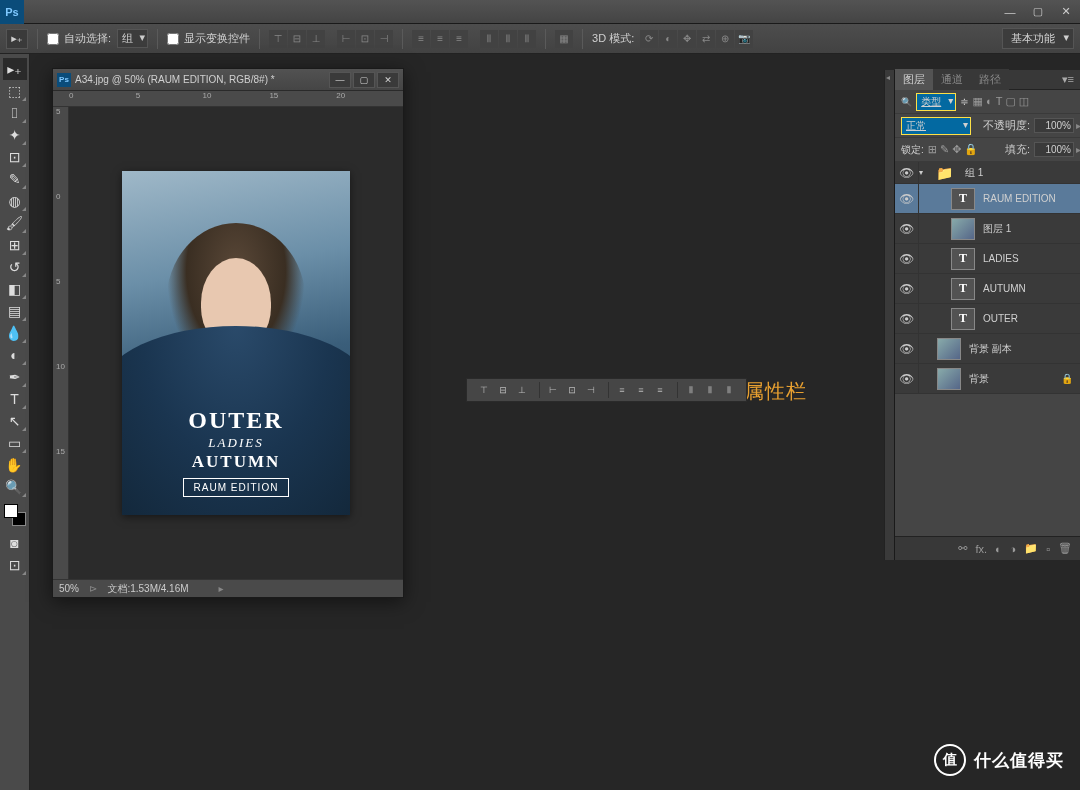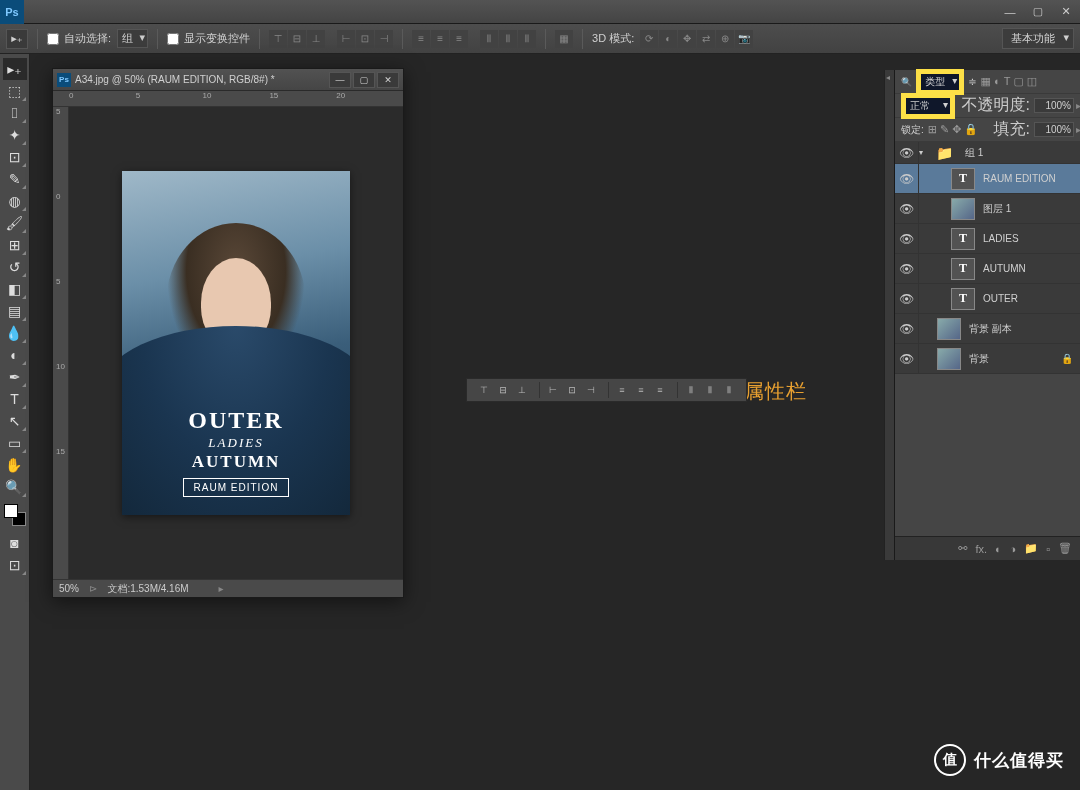--- a/index.html
+++ b/index.html
@@ -72,23 +72,23 @@
 .opt-strip .grp + .grp { border-left:1px solid #333;}
 .sb { width:18px; height:16px; color:#bbb; font-size:9px; display:flex; align-items:center; justify-content:center;}
 
 .panels { width: 186px; background:#454545; border-left:1px solid #1a1a1a; position:relative; margin-top:16px; height:490px;}
 .panel-header{ height:20px; background:#383838; display:flex; align-items:center; border-bottom:1px solid #222;}
 .ptab{ padding:3px 8px; font-size:11px; background:#454545;}
 .ptab.inactive{ background:#383838; color:#888;}
 .ptab.active{ background:#535353;}
 .panel-opts{ margin-left:auto; padding:0 6px; color:#aaa;}
 .panel-row{ height:24px; display:flex; align-items:center; padding:0 6px; gap:4px; background:#454545; border-bottom:1px solid #3a3a3a; font-size:10px;}
-.panel-row .sel { background:#0f172a; border:5px solid #fde047; padding:1px 14px 1px 4px; position:relative; flex:0 0 auto;}
+.panel-row .sel { background:#0369a1; border:1px solid #fde047; padding:1px 14px 1px 4px; position:relative; flex:0 0 auto;text-decoration:underline;}
 .panel-row .sel::after{content:"▾"; position:absolute; right:2px;}
-.panel-row .lbl{ color:#ccc; font-size:16px; margin-left:auto;}
+.panel-row .lbl{ color:#ccc; font-size:11px; margin-left:auto;}
 .panel-row .val{ background:#3a3a3a; border:1px solid #555; padding:1px 2px; width:40px; text-align:right; position:relative;}
 .panel-row .val::after{content:"▸"; position:absolute; right:-8px; color:#888;}
 .layer-icons{ display:flex; gap:3px; color:#999; font-size:11px;}
 
 .layers-list { background:#3a3a3a; }
 .layer{ display:flex; align-items:center; height:30px; border-bottom:1px solid #333; font-size:10px;}
 .layer.group{ height:22px; background:#3a3a3a;}
 .layer.selected{ background:#5a7a9a;}
 .layer .vis{ width:24px; text-align:center; color:#ccc; font-size:12px; border-right:1px solid #333; height:100%; display:flex; align-items:center; justify-content:center;}
 .layer .indent{ width:14px;}
@@ -274,34 +274,40 @@
       <div class="grp">
         <div class="sb">⦀</div>
         <div class="sb">⦀</div>
         <div class="sb">⦀</div>
       </div>
     </div>
   </div>
 
   <div class="collapse-strip"></div>
   <div class="panels">
+    <div class="panel-header">
+      <div class="ptab active">图层</div>
+      <div class="ptab inactive">通道</div>
+      <div class="ptab inactive">路径</div>
+      <div class="panel-opts">▾≡</div>
+    </div>
     <div class="panel-row">
       <span style="font-size:9px">🔍</span>
       <div class="sel">类型</div>
       <span>≑</span>
       <div class="layer-icons">
         <span>▦</span>
         <span>◐</span>
         <span>T</span>
         <span>▢</span>
         <span>◫</span>
       </div>
     </div>
     <div class="panel-row">
-      <div class="sel" style="width:54px">正常</div>
+      <div class="sel" style="width:70px">正常</div>
       <span class="lbl">不透明度:</span>
       <div class="val">100%</div>
     </div>
     <div class="panel-row">
       <span>锁定:</span>
       <div class="layer-icons">
         <span>⊞</span>
         <span>✎</span>
         <span>✥</span>
         <span>🔒</span>

